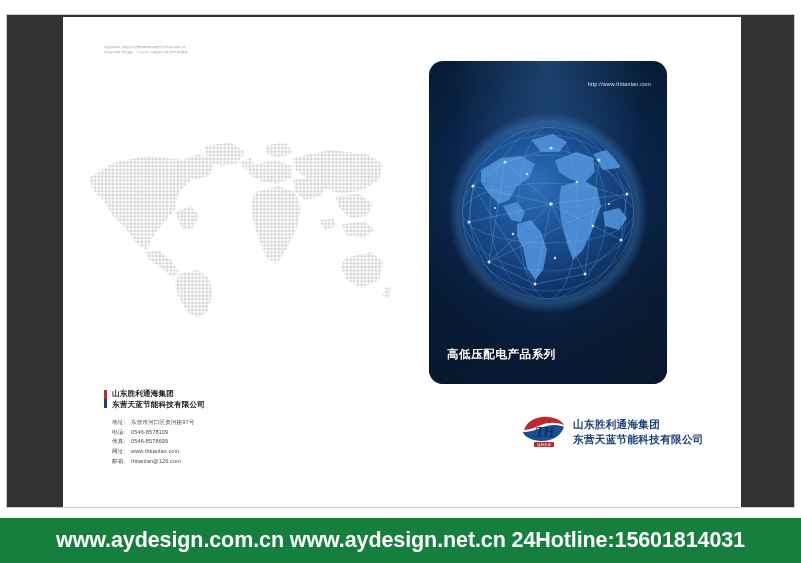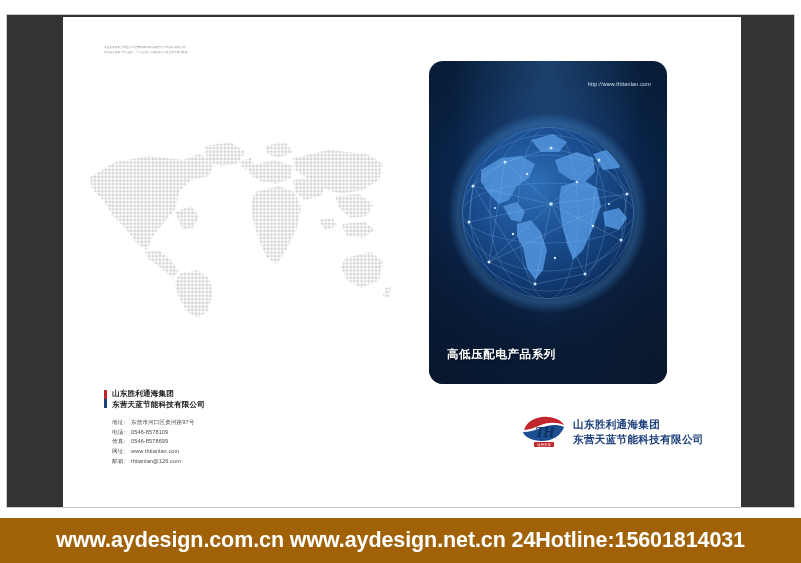--- a/index.html
+++ b/index.html
@@ -158,21 +158,21 @@
     line-height: 1.38;
     letter-spacing: .3px;
     white-space: nowrap;
   }
 
   
   .banner {
     position: absolute;
     left: 0; bottom: 0;
     width: 801px; height: 45px;
-    background: #a16207;
+    background: #15803d;
     display: flex;
     align-items: center;
     justify-content: center;
   }
   .banner-text {
     color: #ffffff;
     font-size: 21.5px;
     font-weight: bold;
     letter-spacing: -.1px;
     white-space: nowrap;

